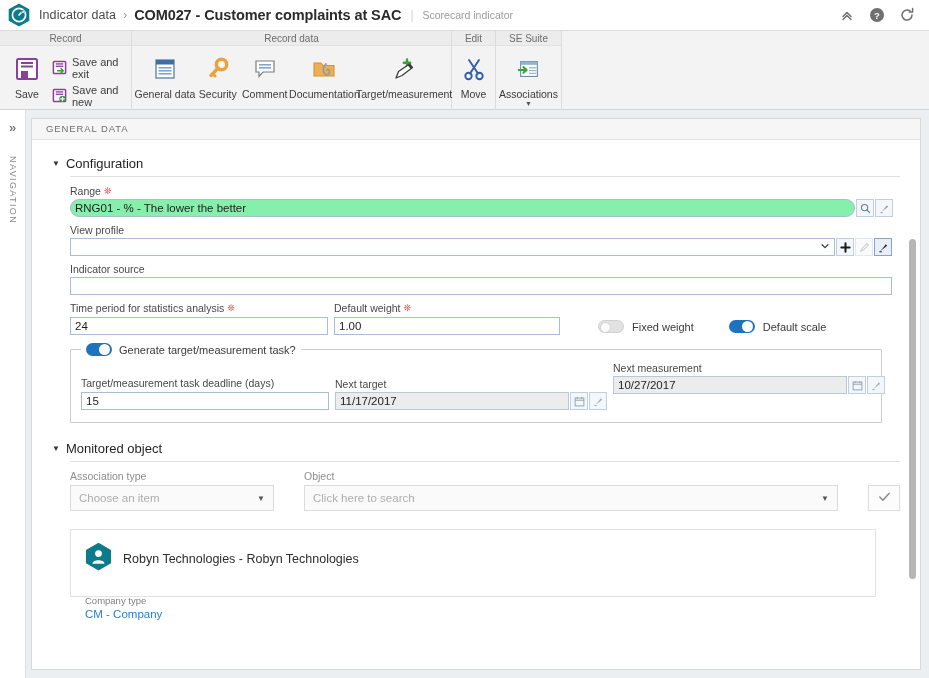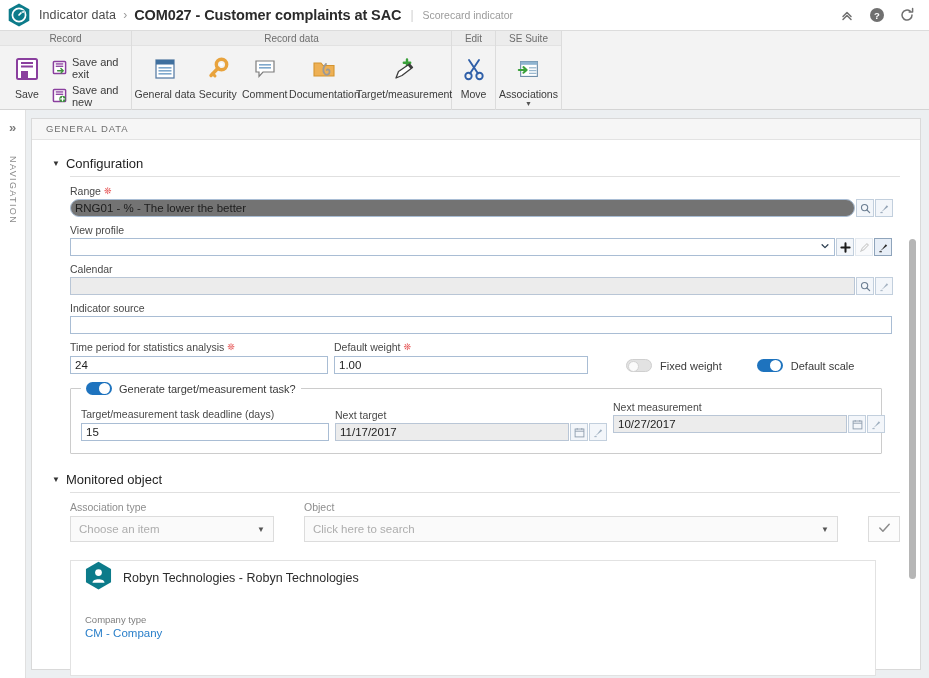--- a/index.html
+++ b/index.html
@@ -120,21 +120,21 @@
   }
   .req { color: #e03030; font-size: 9px; line-height: 9px; }
   .frow { display: flex; align-items: stretch; }
   .finput {
     height: 18px; border: 1px solid #a9bdd4; background: #ffffff;
     font-size: 11.5px; color: #1d1d1d; padding: 0 4px;
     line-height: 16px; font-family: "Liberation Sans", sans-serif;
     outline: none;
   }
   .finput.readonly { background: #ececec; border-color: #b9c6d6; }
-  .finput.filled { background: #737373; border-radius: 9px; }
+  .finput.filled { background: #86efac; border-radius: 9px; }
   .side-btn {
     width: 18px; height: 18px; border: 1px solid #c2cfdd; background: #f3f6fa;
     display: flex; align-items: center; justify-content: center; cursor: pointer;
     margin-left: 1px;
   }
   .side-btn.active { border-color: #8fa4bb; background: #e7eef7; }
   .side-btn.disabled { opacity: .45; cursor: default; }
 
   
   .toggle { width: 26px; height: 13px; border-radius: 7px; position: relative;
@@ -167,21 +167,21 @@
     display: flex; align-items: center; padding: 0 8px;
     font-size: 11.5px; color: #adadad; cursor: pointer;
   }
   .mo-caret { margin-left: auto; font-size: 8px; color: #555; }
   .mo-ok {
     width: 38px; height: 26px; border: 1px solid #dcdcdc; background: #fcfcfc;
     display: flex; align-items: center; justify-content: center; cursor: pointer;
   }
   .card {
     margin-top: 18px; border: 1px solid #e2e2e2; background: #ffffff;
-    height: 116px; padding: 0 14px;
+    height: 68px; padding: 12px 14px;
   }
   .card-head { display: flex; align-items: center; gap: 11px; }
   .card-title { font-size: 12.5px; color: #2c2c2c; }
   .card-sublabel { font-size: 9.5px; color: #7f7f7f; margin-top: 20px; }
   .card-link { font-size: 11.5px; color: #2a7fc9; cursor: pointer; margin-top: 2px; }
 
   
   .vscroll {
     position: absolute; right: 4px; top: 120px; width: 7px; height: 340px;
     background: #b6b6b6; border-radius: 4px; cursor: pointer;
@@ -438,40 +438,20 @@
             </span>
             <span class="side-btn active">
               <svg width="11" height="11" viewBox="0 0 12 12">
                   <path d="M2 10 L5 7 L8.5 2.5 L10 4 L5.5 7.6 Z" fill="#2b2b2b"></path>
                   <path d="M1.5 10.6 L4.2 10.6" stroke="#2b2b2b" stroke-width="1.2"></path>
                 </svg>
             </span>
           </div>
         </div>
 
-        <div class="fgroup">
-          <div class="flabel">
-            <span>Calendar</span>
-          </div>
-          <div class="frow">
-            <input class="finput readonly" style="width: 785px;" readonly="" value="">
-            <span class="side-btn">
-              <svg width="11" height="11" viewBox="0 0 12 12">
-                  <circle cx="5" cy="5" r="3.4" fill="none" stroke="#6d7f93" stroke-width="1.2"></circle>
-                  <path d="M7.6 7.6 L10.5 10.5" stroke="#6d7f93" stroke-width="1.3" stroke-linecap="round"></path>
-                </svg>
-            </span>
-            <span class="side-btn">
-              <svg width="11" height="11" viewBox="0 0 12 12">
-                  <path d="M2 10 L5 7 L8.5 2.5 L10 4 L5.5 7.6 Z" fill="#a6b4c3"></path>
-                  <path d="M1.5 10.5 L4 10.5" stroke="#a6b4c3" stroke-width="1.1"></path>
-                </svg>
-            </span>
-          </div>
-        </div>
 
         <div class="fgroup">
           <div class="flabel">
             <span>Indicator source</span>
           </div>
           <div class="frow">
             <input class="finput" style="width: 822px;" value="">
           </div>
         </div>
 
@@ -482,21 +462,21 @@
               <span class="req">❊</span>
             </div>
             <input class="finput" style="width: 258px;" value="24">
           </div>
 
           <div class="fgroup" style="margin-bottom:0;margin-left:6px;">
             <div class="flabel">
               <span>Default weight</span>
               <span class="req">❊</span>
             </div>
-            <input class="finput" style="width: 254px;" value="1.00">
+            <input class="finput" style="width: 226px;" value="1.00">
           </div>
 
           <div class="toggle-row" style="margin-left:38px;margin-bottom:2px;align-items:center;">
             <span class="toggle off">
                 <span class="knob"></span>
               </span>
             <span class="toggle-lbl">Fixed weight</span>
           </div>
 
           <div class="toggle-row" style="margin-left:35px;margin-bottom:2px;">
@@ -538,21 +518,21 @@
                 </span>
                 <span class="side-btn">
                   <svg width="11" height="11" viewBox="0 0 12 12">
                       <path d="M2 10 L5 7 L8.5 2.5 L10 4 L5.5 7.6 Z" fill="#9fb0c0"></path>
                       <path d="M1.5 10.5 L4 10.5" stroke="#9fb0c0" stroke-width="1.1"></path>
                     </svg>
                 </span>
               </div>
             </div>
 
-            <div class="fgroup" style="margin-bottom:8px;margin-left:6px;">
+            <div class="fgroup" style="margin-bottom:16px;margin-left:6px;">
               <div class="flabel">
                 <span>Next measurement</span>
               </div>
               <div class="frow">
                 <input class="finput readonly" style="width: 234px;" readonly="" value="10/27/2017">
                 <span class="side-btn">
                   <svg width="11" height="11" viewBox="0 0 12 12">
                       <rect x="1.2" y="2.2" width="9.6" height="8.6" fill="none" stroke="#8f9eae" stroke-width="1"></rect>
                       <path d="M1.2 4.6 L10.8 4.6" stroke="#8f9eae" stroke-width="1"></path>
                       <path d="M3.5 1.2 L3.5 3 M8.5 1.2 L8.5 3" stroke="#8f9eae" stroke-width="1"></path>

